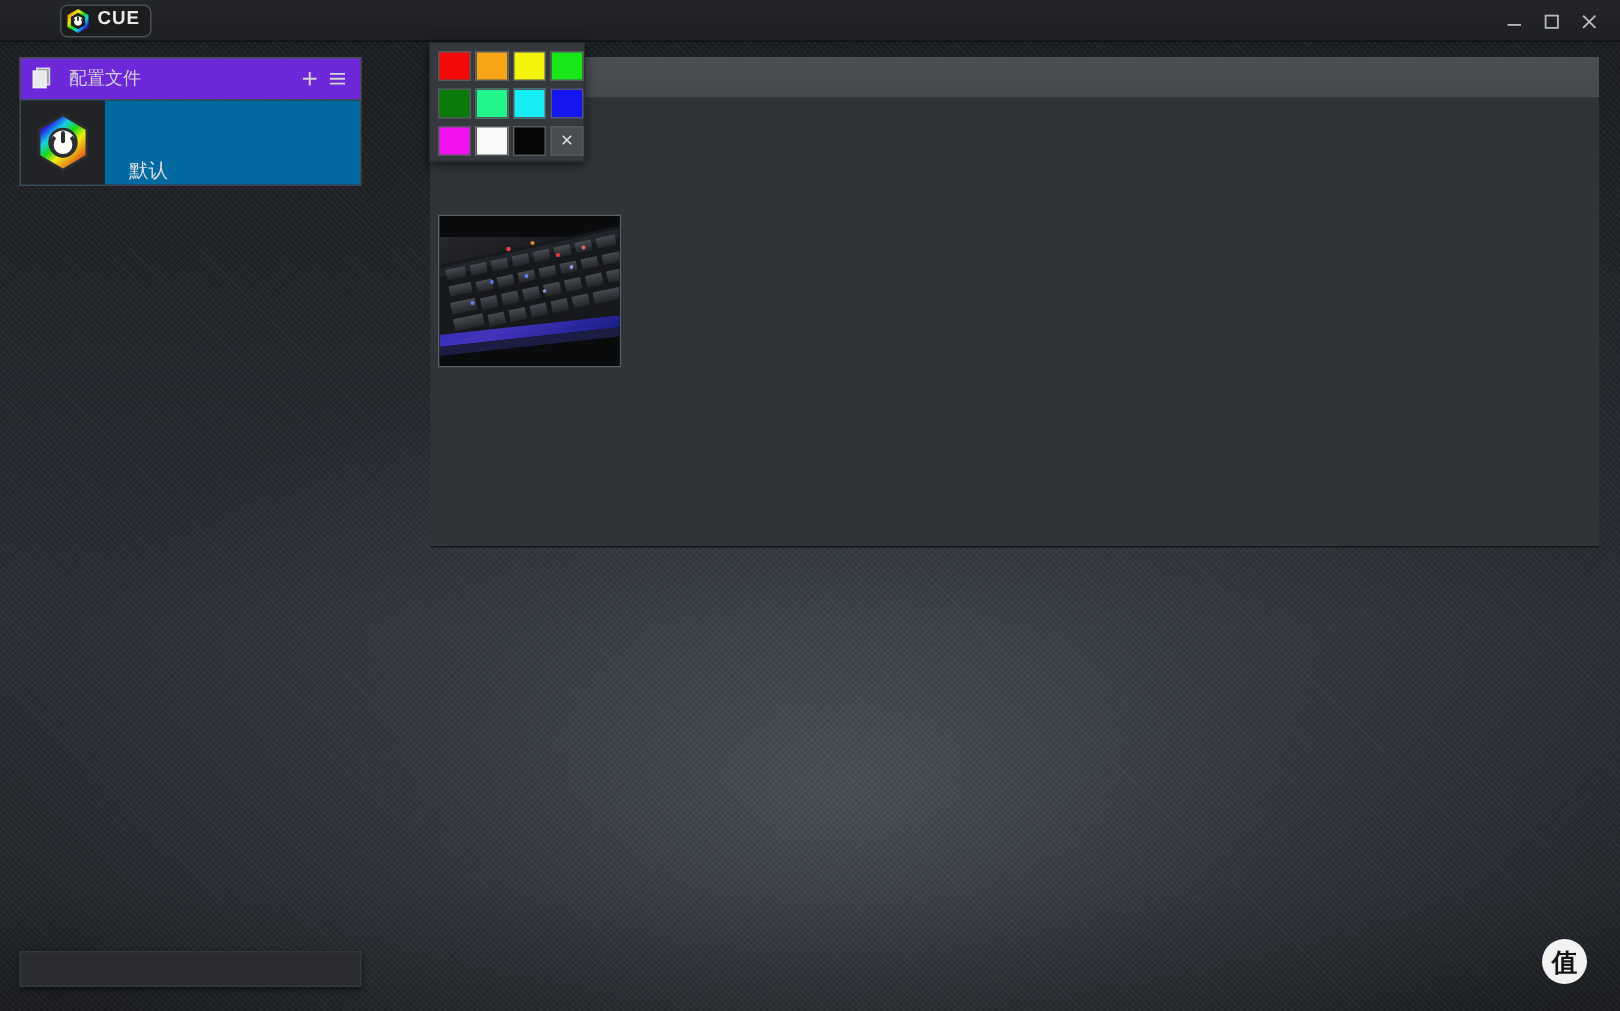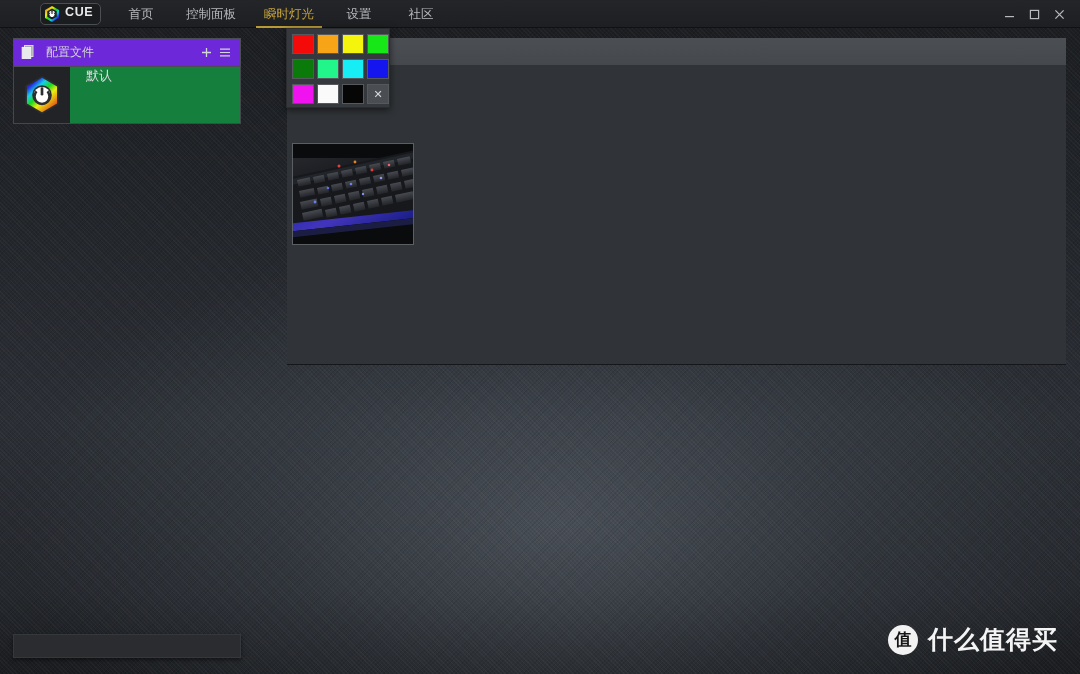--- a/index.html
+++ b/index.html
@@ -91,22 +91,22 @@
     color:#d3d5d7; cursor:pointer; margin-left:3px;
   }
   .ph-btn svg{ display:block; }
 
   #profile-list{
     background:#323539;
     border:1px solid #44474c; border-top:1px solid #4a4d52;
     padding:0;
   }
   .profile-row{
-    display:flex; align-items:flex-start; height:56px;
-    background:#15803d; cursor:pointer;
+    display:flex; align-items:flex-end; height:56px;
+    background:#0369a1; cursor:pointer;
   }
   .profile-thumb{
     width:56px; height:56px; background:#212326;
     display:flex; align-items:center; justify-content:center;
     flex:0 0 auto;
   }
   .profile-name{
     font-size:13px; color:#dcdee0; margin-left:16px;
     font-family:"DejaVu Sans","Liberation Sans",sans-serif;
   }
@@ -207,37 +207,20 @@
         <polygon points="18,2 32,10 32,26 18,34 4,26 4,10" fill="url(#lg1)"></polygon>
         <polygon points="18,7 27.5,12.5 27.5,23.5 18,29 8.5,23.5 8.5,12.5" fill="#1c1d1f"></polygon>
         <circle cx="18" cy="18" r="6.4" fill="#ffffff"></circle>
         <rect x="16.9" y="11.6" width="2.2" height="6.4" rx="1" fill="#1c1d1f"></rect>
         <path d="M13.6 15.2 a6 6 0 1 0 8.8 0" fill="none" stroke="#1c1d1f" stroke-width="2"></path>
       </svg>
     </span>
     <span class="logo-text">CUE</span>
   </div>
 
-  <div id="nav">
-    <div class="nav-tab" style="left:0;width:62px;">
-        <span>首页</span>
-      </div>
-    <div class="nav-tab" style="width:78px;">
-        <span>控制面板</span>
-      </div>
-    <div class="nav-tab active" style="width:78px;">
-        <span>瞬时灯光</span>
-      </div>
-    <div class="nav-tab" style="width:62px;">
-        <span>设置</span>
-      </div>
-    <div class="nav-tab" style="width:62px;">
-        <span>社区</span>
-      </div>
-  </div>
 
   <div id="wincontrols">
     <div class="wc">
       <svg width="11" height="11" viewBox="0 0 11 11">
           <rect x="1" y="7" width="9" height="1.2" fill="currentColor"></rect>
         </svg>
     </div>
     <div class="wc">
       <svg width="11" height="11" viewBox="0 0 11 11">
           <rect x="1.4" y="1.4" width="8.2" height="8.2" fill="none" stroke="currentColor" stroke-width="1.2"></rect>
@@ -409,14 +392,13 @@
     <div class="sw" style="background:#FAFAFA"></div>
     <div class="sw" style="background:#060606"></div>
     <div class="sw clear">✕</div>
   </div>
 </div>
 
 <div id="bottom-bar"></div>
 
 <div id="watermark">
   <div id="wm-badge">值</div>
-  <div id="wm-text">什么值得买</div>
 </div>
 
 </body></html>

